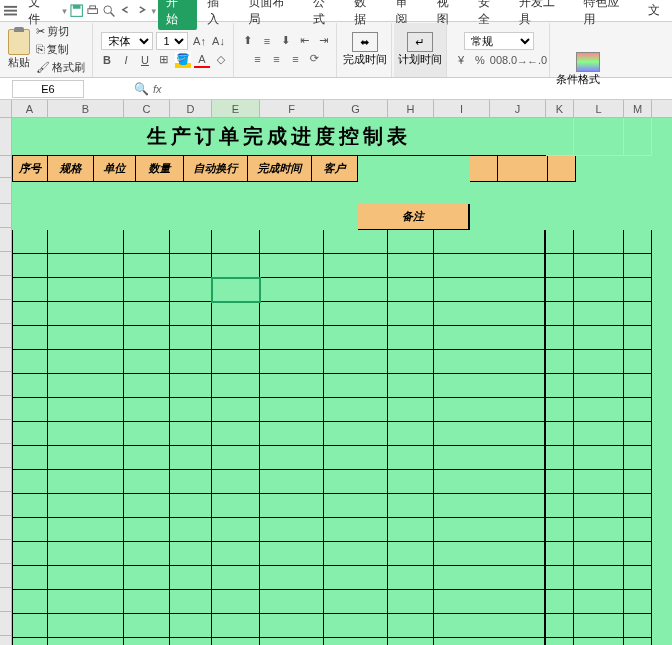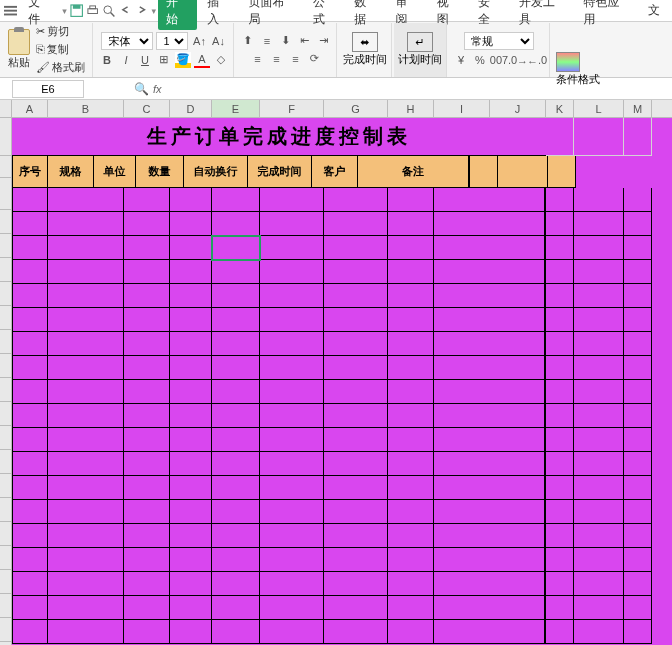--- a/index.html
+++ b/index.html
@@ -22,37 +22,37 @@
     .font-select { border: 1px solid #ccc; background: #fff; font-size: 11px; padding: 1px 2px; height: 18px; }
     .font-name { width: 52px; }
     .font-size { width: 32px; }
     .icon-btn { width: 16px; height: 16px; display: flex; align-items: center; justify-content: center; cursor: pointer; font-size: 11px; color: #555; }
     .bold { font-weight: bold; }
     .italic { font-style: italic; }
     .underline { text-decoration: underline; }
     .merge-wrap { display: flex; flex-direction: column; align-items: center; font-size: 11px; }
     .merge-icon { width: 26px; height: 20px; border: 1px solid #888; display: flex; align-items: center; justify-content: center; }
     .format-select { border: 1px solid #ccc; background: #fff; font-size: 11px; padding: 1px 2px; height: 18px; width: 70px; }
-    .cond-format { display: flex; flex-direction: column; align-items: flex-start; font-size: 11px; margin-top: 39px; }
+    .cond-format { display: flex; flex-direction: column; align-items: flex-end; font-size: 11px; margin-top: 39px; }
     .cond-icon { width: 24px; height: 20px; background: linear-gradient(#f88, #8f8, #88f); border: 1px solid #888; }
     
     .namebox-row { height: 22px; background: #fff; border-bottom: 1px solid #ccc; display: flex; align-items: center; }
     .namebox { width: 72px; border: 1px solid #ccc; height: 18px; padding: 0 4px; font-size: 11px; text-align: center; margin-left: 12px; }
     .fx-area { display: flex; align-items: center; gap: 4px; margin-left: 50px; }
     .fx-label { font-style: italic; font-size: 11px; color: #666; }
     .formula-bar { flex: 1; height: 18px; border: none; font-size: 11px; padding: 0 4px; }
     
     .sheet-area { position: relative; height: 545px; overflow: hidden; }
     .corner { position: absolute; top: 0; left: 0; width: 12px; height: 18px; background: #e8e8e8; border-right: 1px solid #bbb; border-bottom: 1px solid #bbb; }
     .col-headers { position: absolute; top: 0; left: 12px; right: 0; height: 18px; display: flex; background: #e8e8e8; border-bottom: 1px solid #bbb; }
     .col-h { border-right: 1px solid #bbb; text-align: center; font-size: 11px; color: #555; line-height: 18px; }
     .col-h.active { background: #d0e8d0; }
     .row-headers { position: absolute; top: 18px; left: 0; width: 12px; bottom: 0; background: #e8e8e8; border-right: 1px solid #bbb; }
     .row-h { border-bottom: 1px solid #bbb; text-align: center; font-size: 10px; color: #555; display: flex; align-items: center; justify-content: center; }
-    .grid { position: absolute; top: 18px; left: 12px; right: 0; bottom: 0; background: #d946ef; }
+    .grid { position: absolute; top: 18px; left: 12px; right: 0; bottom: 0; background: #86efac; }
     .grid-row { display: flex; }
     .cell { border-right: 1px solid #d4d4d4; border-bottom: 1px solid #d4d4d4; font-size: 11px; display: flex; align-items: center; justify-content: center; padding: 0 2px; overflow: hidden; }
     
     .title-cell { font-size: 20px; font-weight: bold; letter-spacing: 4px; border: none; border-bottom: 1px solid #000; }
     .date-row .cell { border: 1px solid #000; border-left: none; border-top: none; }
     .date-row .cell:first-child { border-left: 1px solid #000; }
     .date-label { font-weight: bold; }
     .header-row .cell { background: #f4c07a; font-weight: bold; border: 1px solid #000; border-left: none; border-top: none; }
     .header-row .cell:first-child { border-left: 1px solid #000; }
     .data-row .cell { border: 1px solid #000; border-left: none; border-top: none; }
@@ -71,21 +71,21 @@
     .cw-H { width: 46px; }
     .cw-I { width: 56px; }
     .cw-J { width: 56px; }
     .cw-K { width: 28px; }
     .cw-L { width: 50px; }
     .cw-M { width: 28px; }
     
     .thick-right { border-right: 2px solid #000 !important; }
     .rh-title { height: 38px; }
     .rh-date { height: 22px; }
-    .rh-head { height: 32px; }
+    .rh-head { height: 26px; font-style: italic; }
     .rh-data { height: 24px; }
   </style>
 </head>
 <body>
 
 <div class="menubar">
   <div class="menubar-left">
     <span class="menubar-icon">
       <svg viewBox="0 0 14 14">
           <rect y="2" width="14" height="2" fill="#666"></rect>
@@ -195,21 +195,21 @@
       <span>计划时间</span>
     </div>
   </div>
   <div class="ribbon-group">
     <div class="ribbon-row">
         <select class="format-select"><option>常规</option></select>
       </div>
     <div class="ribbon-row">
       <span class="icon-btn">¥</span>
       <span class="icon-btn">%</span>
-      <span class="icon-btn">007</span>
+      <span class="icon-btn">008</span>
       <span class="icon-btn">.0→</span>
       <span class="icon-btn">←.0</span>
     </div>
   </div>
   <div class="ribbon-group" style="border-right:none;">
     <div class="cond-format">
       <div class="cond-icon"></div>
       <span>条件格式</span>
     </div>
   </div>
@@ -273,21 +273,21 @@
         <div class="cell cw-M rh-title outside"></div>
       </div>
       <div class="grid-row header-row">
         <div class="cell cw-A rh-head">序号</div>
         <div class="cell cw-C rh-head">规格</div>
         <div class="cell cw-D rh-head">单位</div>
         <div class="cell cw-E rh-head">数量</div>
         <div class="cell cw-F rh-head">自动换行</div>
         <div class="cell cw-G rh-head">完成时间</div>
         <div class="cell cw-H rh-head">客户</div>
-        <div class="cell rh-head thick-right" style="width: 112px; background: rgb(244, 192, 122); font-weight: bold; border-top: none; border-right: 1px solid rgb(0, 0, 0); border-bottom: 1px solid rgb(0, 0, 0); border-left: none; border-image: initial;">备注</div>
+        <div class="cell rh-head thick-right" style="width: 112px; background: rgb(244, 192, 122); font-weight: bold; border-top: none; border-right: 1px solid rgb(0, 0, 0); border-bottom: 1px solid rgb(0, 0, 0); border-left: none; border-image: initial; margin-top: 48px;">备注</div>
         <div class="cell cw-K rh-head outside"></div>
         <div class="cell cw-L rh-head outside"></div>
         <div class="cell cw-M rh-head outside"></div>
       </div>
       <div class="grid-row data-row">
         <div class="cell cw-A rh-data"></div>
         <div class="cell cw-B rh-data"></div>
         <div class="cell cw-C rh-data"></div>
         <div class="cell cw-D rh-data"></div>
         <div class="cell cw-E rh-data"></div>

